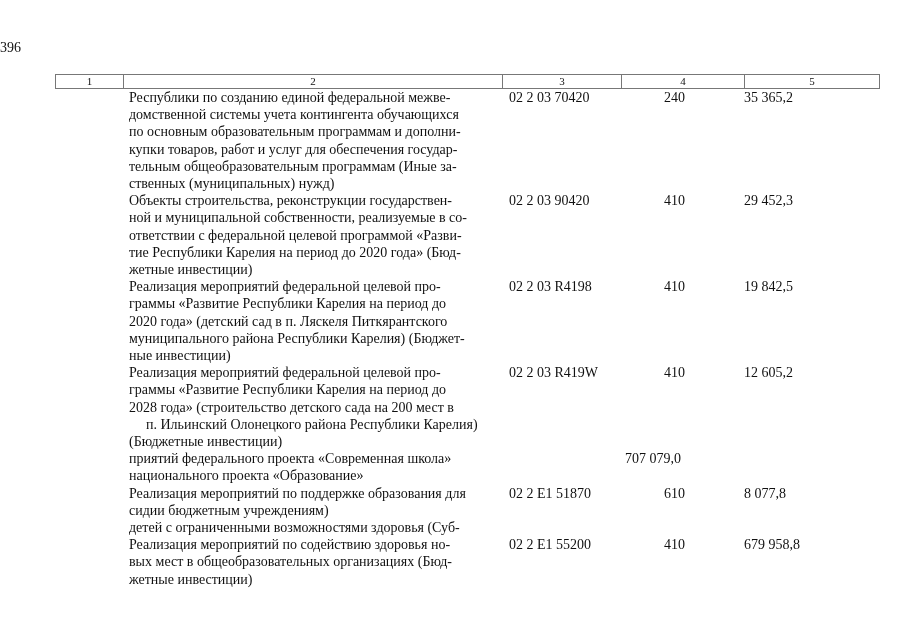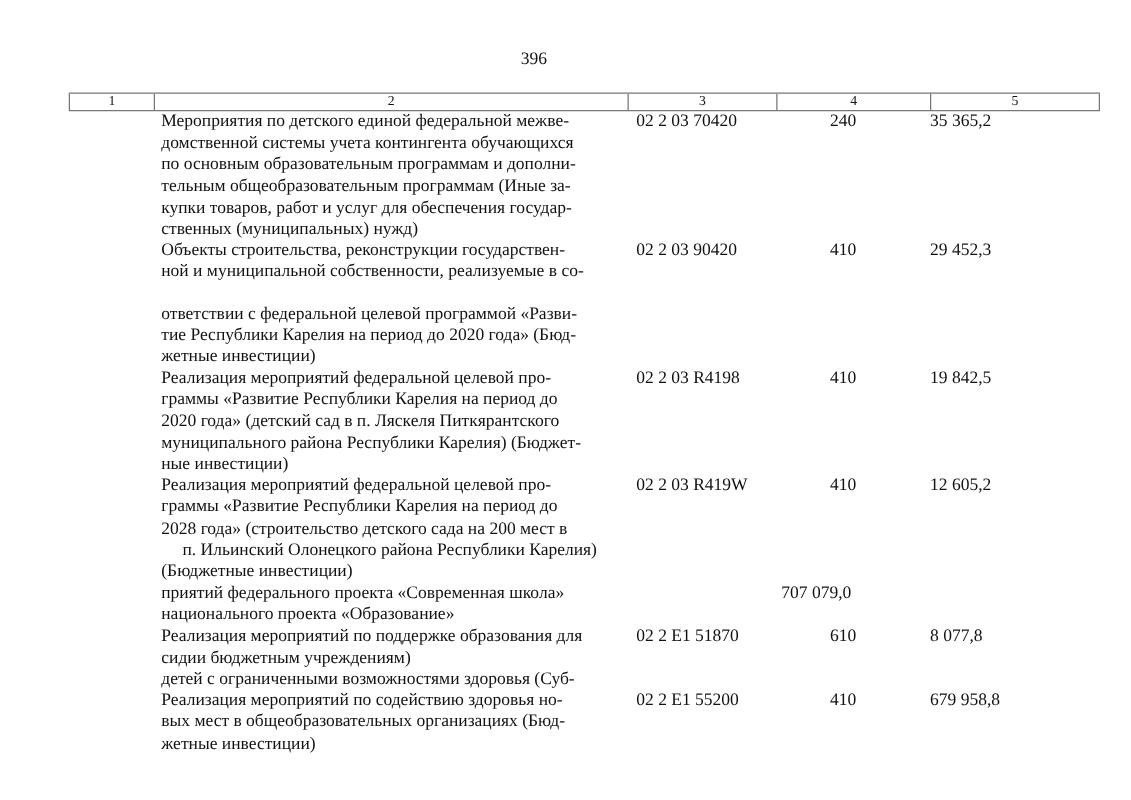--- a/index.html
+++ b/index.html
@@ -4,21 +4,21 @@
 <style>
   html, body { margin: 0; padding: 0; background: #ffffff; }
   body {
     width: 905px; height: 640px; position: relative; overflow: hidden;
     font-family: "Liberation Serif", "DejaVu Serif", serif;
     color: #111;
     font-size: 14px;
   }
   .page-number {
     position: absolute; left: 0; width: 854px; top: 40px;
-    text-align: center; font-size: 14px;
+    text-align: left; font-size: 14px;
   }
   .header-row {
     position: absolute; top: 74px; left: 55px; height: 13px;
     border-top: 1px solid #777; border-bottom: 1px solid #777;
     display: flex; font-size: 11px; line-height: 13px;
   }
   .header-row .hc {
     border-left: 1px solid #777; text-align: center; box-sizing: border-box;
   }
   .header-row .hc:last-child { border-right: 1px solid #777; }
@@ -41,37 +41,37 @@
   <div class="hc" style="width:379px">2</div>
   <div class="hc" style="width:119px">3</div>
   <div class="hc" style="width:123px">4</div>
   <div class="hc" style="width:136px">5</div>
 </div>
 
 <div class="rows" id="rows">
     <div class="row">
       <div class="cell blank"></div>
       <div class="cell desc">
-        <div style="white-space: nowrap;">Мероприятия по детского единой федеральной межве-</div>
+        <div style="white-space: nowrap;">Республики по созданию единой федеральной межве-</div>
         <div style="white-space: nowrap;">домственной системы учета контингента обучающихся</div>
         <div style="white-space: nowrap;">по основным образовательным программам и дополни-</div>
+        <div style="white-space: nowrap;">купки товаров, работ и услуг для обеспечения государ-</div>
         <div style="white-space: nowrap;">тельным общеобразовательным программам (Иные за-</div>
-        <div style="white-space: nowrap;">купки товаров, работ и услуг для обеспечения государ-</div>
         <div style="white-space: nowrap;">ственных (муниципальных) нужд)</div>
       </div>
       <div class="cell code">02 2 03 70420</div>
       <div class="cell kvr">240</div>
       <div class="cell sum">35 365,2</div>
     </div>
     <div class="row">
       <div class="cell blank"></div>
       <div class="cell desc">
         <div style="white-space: nowrap;">Объекты строительства, реконструкции государствен-</div>
         <div style="white-space: nowrap;">ной и муниципальной собственности, реализуемые в со-</div>
-        <div style="white-space: nowrap; margin-top: 16px;">ответствии с федеральной целевой программой «Разви-</div>
+        <div style="white-space: nowrap;">ответствии с федеральной целевой программой «Разви-</div>
         <div style="white-space: nowrap;">тие Республики Карелия на период до 2020 года» (Бюд-</div>
         <div style="white-space: nowrap;">жетные инвестиции)</div>
       </div>
       <div class="cell code">02 2 03 90420</div>
       <div class="cell kvr">410</div>
       <div class="cell sum">29 452,3</div>
     </div>
     <div class="row">
       <div class="cell blank"></div>
       <div class="cell desc">

